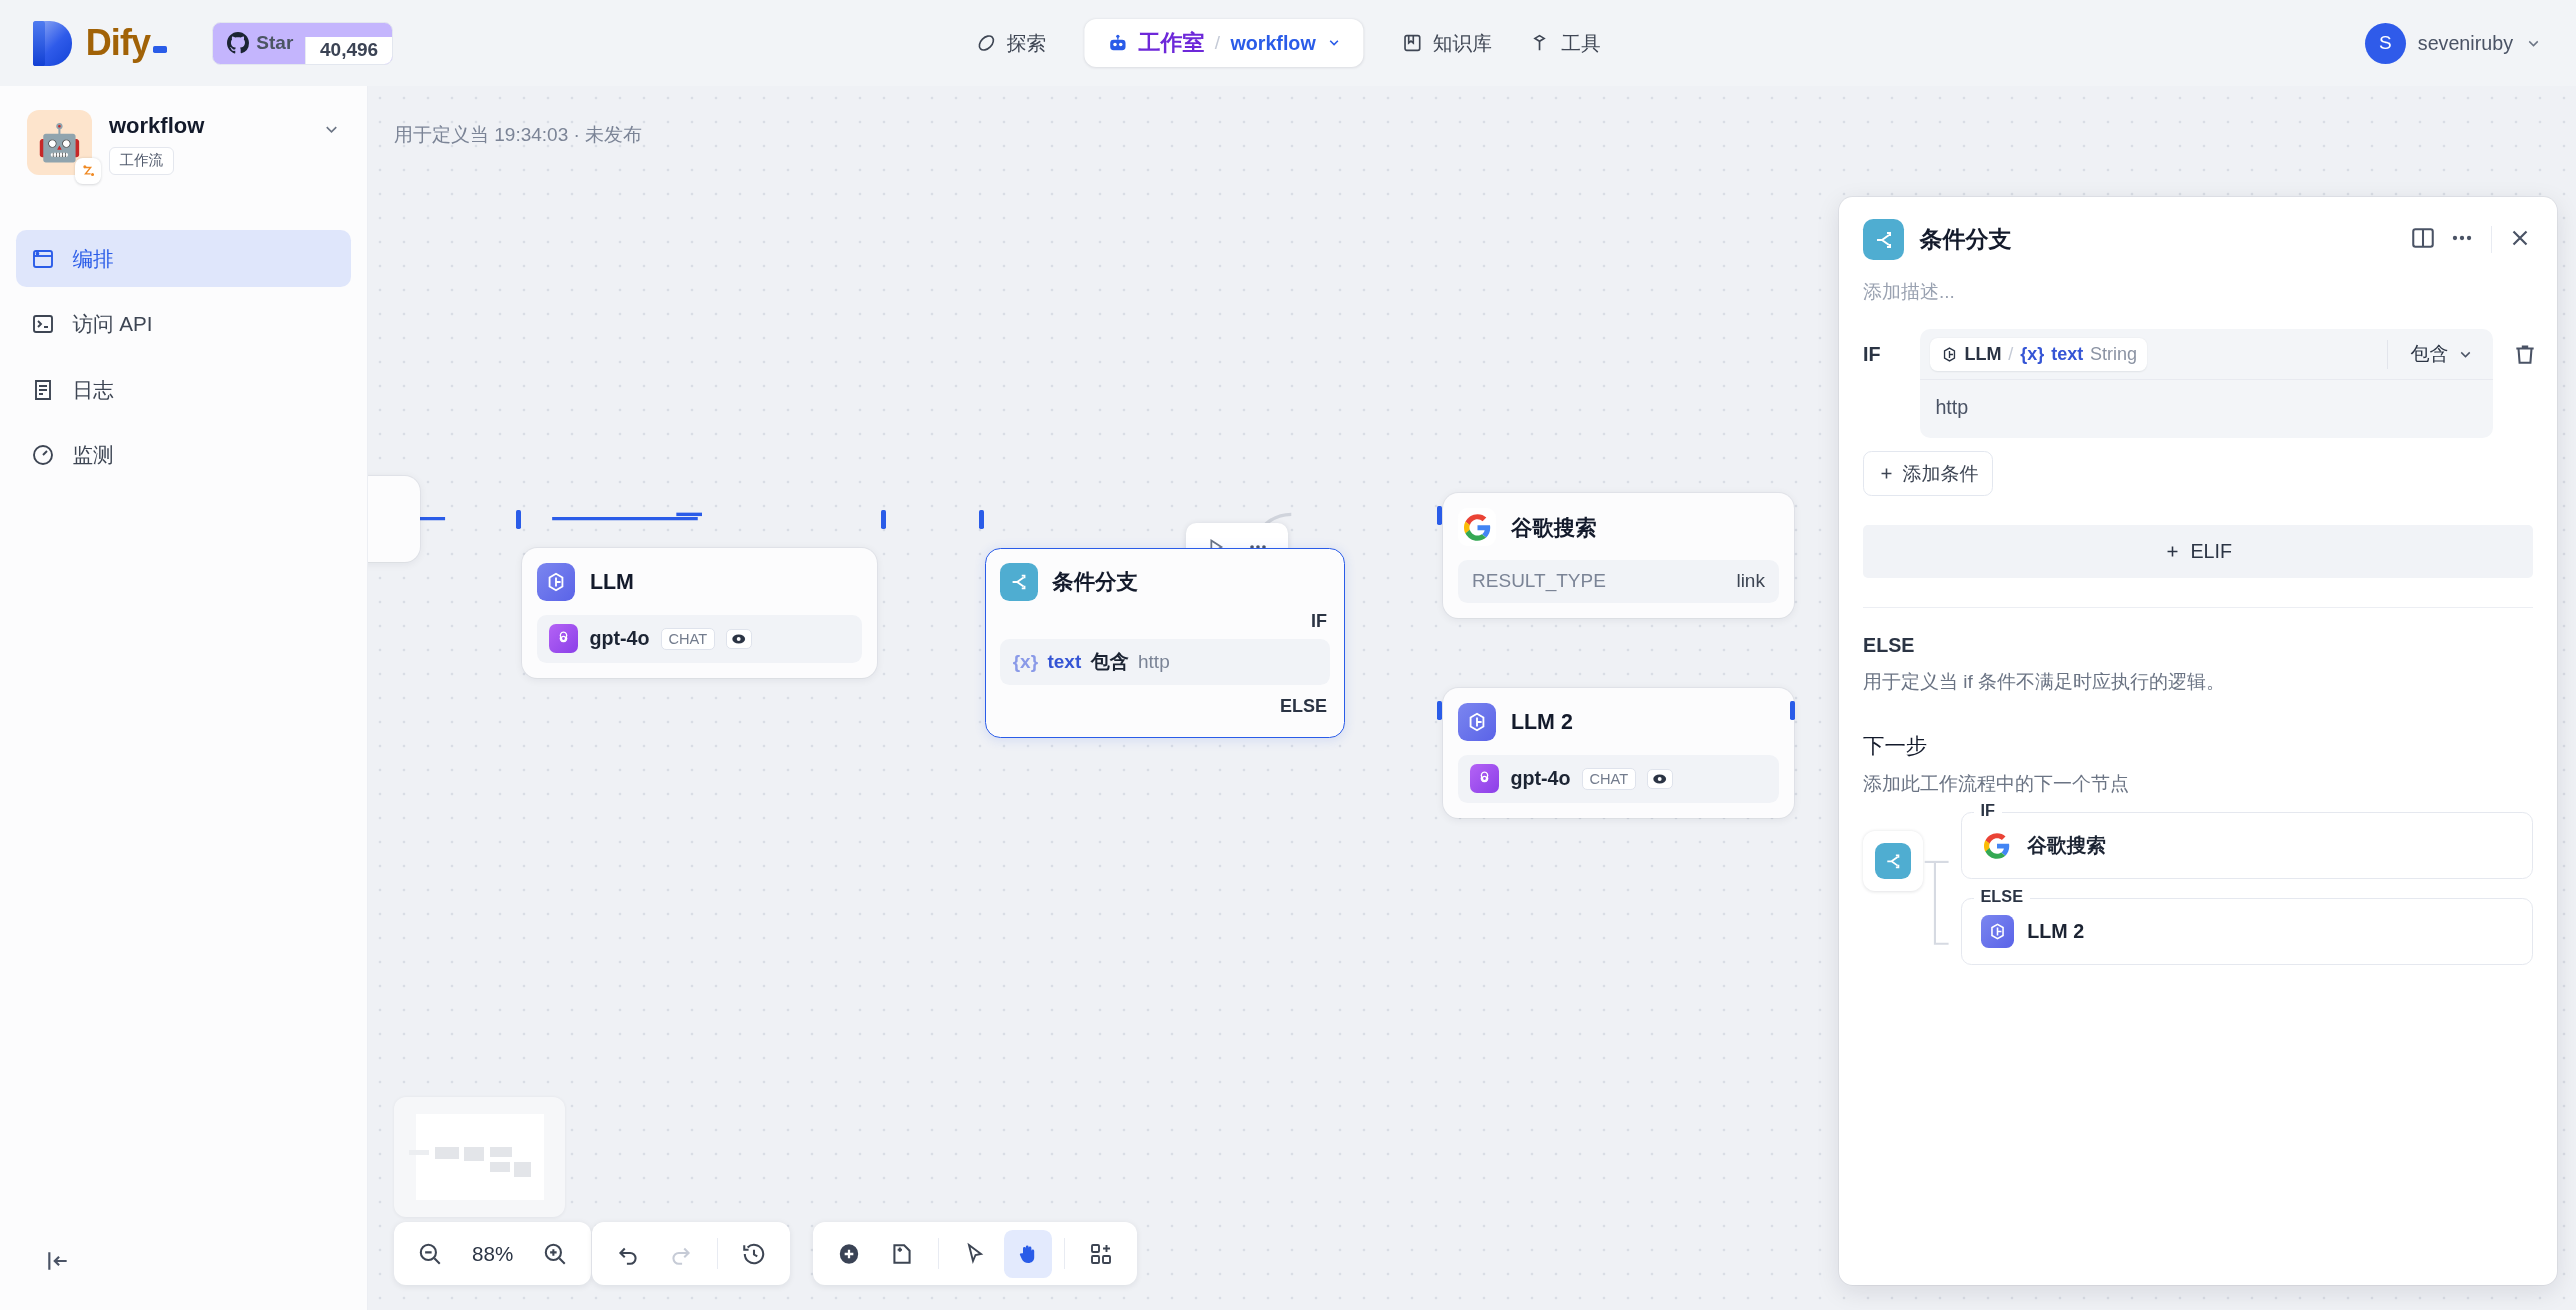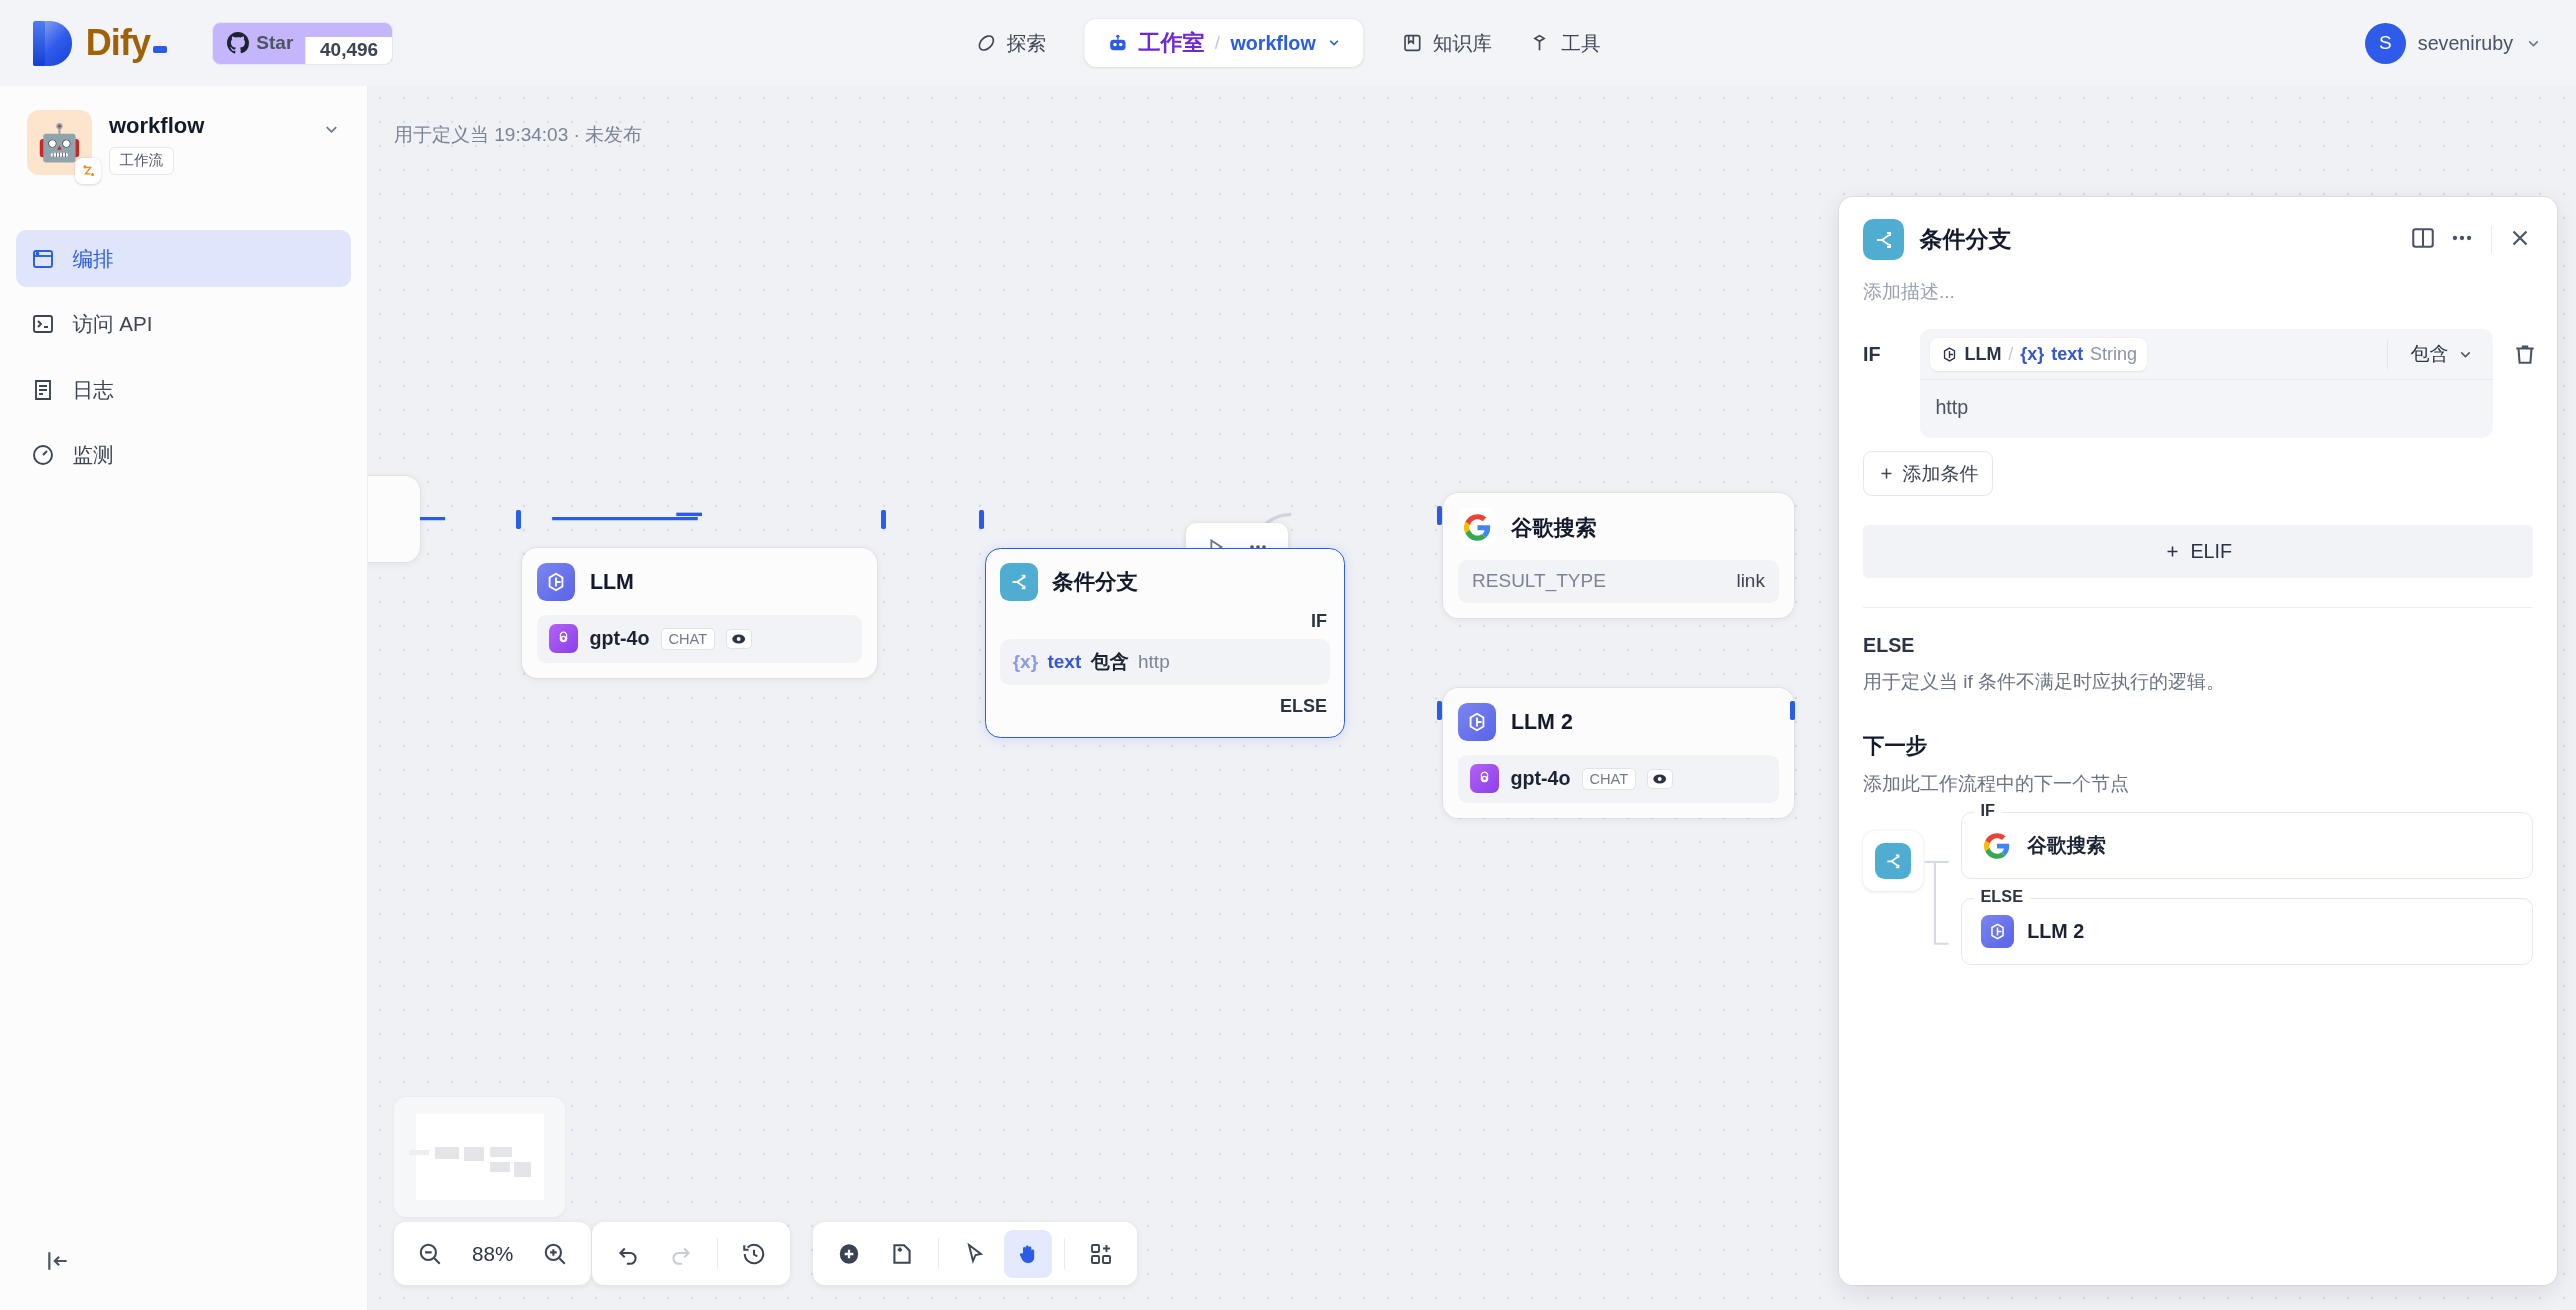--- a/index.html
+++ b/index.html
@@ -285,21 +285,21 @@
 
   .elif-btn {
     margin: 29px 24px 0 24px; height: 53px; background: #f1f3f7; border-radius: 5px;
     display: flex; align-items: center; justify-content: center; gap: 9.4px;
     font-size: 19.7px; color: #2b3444; cursor: pointer;
   }
   .hr { height: 0.9px; background: #eceef3; margin: 29px 24px 0 24px; }
   .else-h { padding: 26px 24px 0 24px; font-size: 19.7px; font-weight: 700; color: #2b3444; }
   .else-d { padding: 12px 24px 0 24px; font-size: 19px; color: #6b7484; }
 
-  .next-h { padding: 36px 24px 0 24px; font-size: 21.4px; font-weight: 700; color: #131a2b; }
+  .next-h { padding: 36px 24px 0 24px; font-size: 21.4px; font-weight: 400; color: #131a2b; }
   .next-d { padding: 10.3px 24px 0 24px; font-size: 19px; color: #6b7484; }
   .next-wrap { display: flex; padding: 15.4px 24px 0 24px; gap: 0; }
   .next-src {
     width: 60px; height: 60px; border-radius: 12px; background: #fff;
     box-shadow: 0 0.9px 3.4px rgba(16,24,40,.12);
     display: flex; align-items: center; justify-content: center; margin-top: 19px; flex: none;
   }
   .next-src .p-ic { width: 36px; height: 36px; border-radius: 9.4px; }
   .next-col { flex: 1; margin-left: 26px; position: relative; }
   .next-item {

